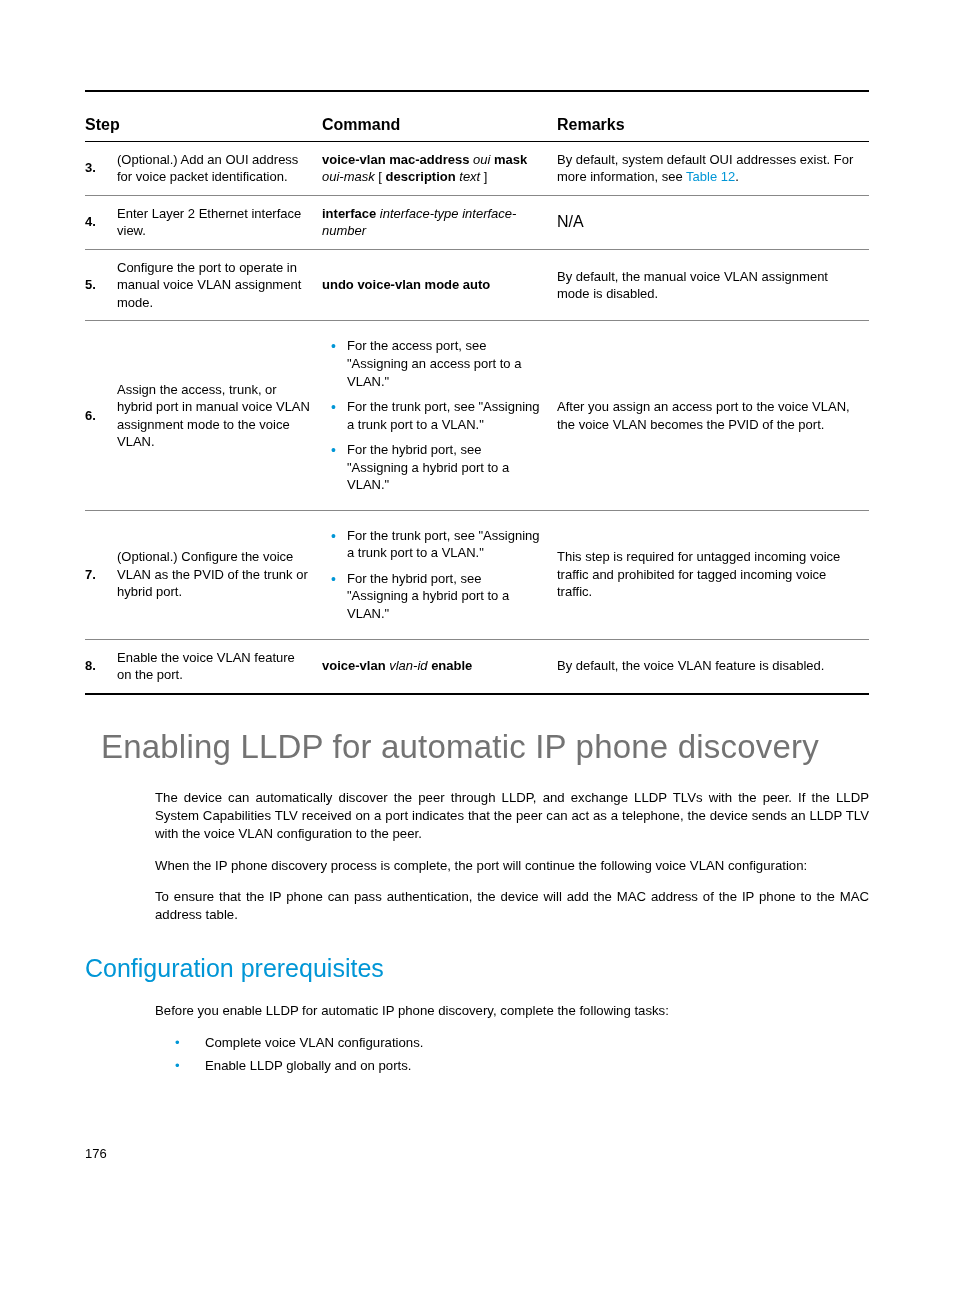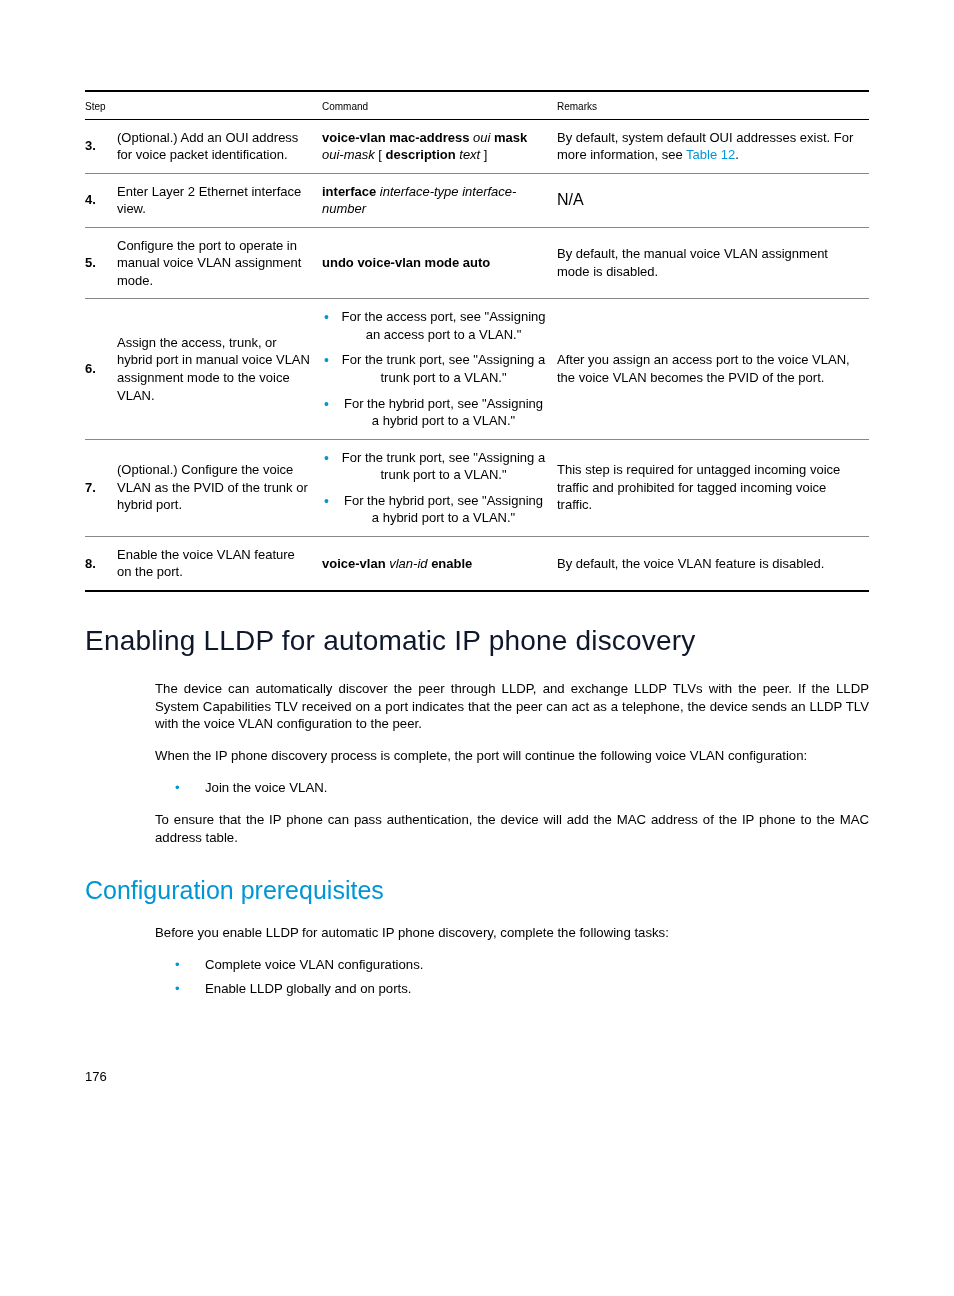--- a/index.html
+++ b/index.html
@@ -18,23 +18,23 @@
     border-collapse: collapse;
     width: 100%;
     margin-bottom: 30px;
   }
   thead tr {
     border-top: 2.2px solid #000;
     border-bottom: 1.5px solid #000;
   }
   th {
     text-align: left;
-    font-weight: normal;
-    padding: 8px 6px 5px 0;
-    font-size: 10px;
+    font-weight: bold;
+    padding: 22px 6px 5px 0;
+    font-size: 16px;
     vertical-align: top;
   }
   tbody tr {
     border-bottom: 1px solid #888;
   }
   tbody tr:last-child {
     border-bottom: 2px solid #000;
   }
   td {
     padding: 9px 10px 9px 0;
@@ -49,42 +49,41 @@
   }
   td.step-desc { width: 195px; }
   td.command { width: 225px; }
   td.remarks { }
   .bold { font-weight: bold; }
   .ital { font-style: italic; text-align: right; }
   .link { color: #0096d6; }
   ul.cmd-list {
     list-style: none;
     padding: 0;
-    margin: 0;
-    text-align: center;
+    margin: 7px;
   }
   ul.cmd-list li {
     position: relative;
     padding-left: 18px;
     margin-bottom: 8px;
   }
   ul.cmd-list li:last-child { margin-bottom: 0; }
   ul.cmd-list li::before {
     content: "•";
     color: #0096d6;
     position: absolute;
     left: 2px;
     top: 0;
     font-size: 14px;
   }
   h1 {
-    color: #0f172a;
+    color: #737373;
     font-weight: 300;
-    font-size: 28px;
-    margin: 28px 0 20px 0;
+    font-size: 33px;
+    margin: 28px 0 20px 16px;
     letter-spacing: 0.2px;
   }
   h2 {
     color: #0096d6;
     font-weight: 300;
     font-size: 25px;
     margin: 28px 0 16px 0;
   }
   p {
     margin: 0 0 14px 0;
@@ -180,21 +179,20 @@
     </tr>
   </tbody>
 </table>
 
 <h1>Enabling LLDP for automatic IP phone discovery</h1>
 
 <p>The device can automatically discover the peer through LLDP, and exchange LLDP TLVs with the peer. If the LLDP System Capabilities TLV received on a port indicates that the peer can act as a telephone, the device sends an LLDP TLV with the voice VLAN configuration to the peer.</p>
 <p>When the IP phone discovery process is complete, the port will continue the following voice VLAN configuration:</p>
 
 <ul class="body-list">
-  <li>Join the voice VLAN.</li>
 </ul>
 
 <p>To ensure that the IP phone can pass authentication, the device will add the MAC address of the IP phone to the MAC address table.</p>
 
 <h2>Configuration prerequisites</h2>
 
 <p>Before you enable LLDP for automatic IP phone discovery, complete the following tasks:</p>
 
 <ul class="body-list">
   <li>Complete voice VLAN configurations.</li>

